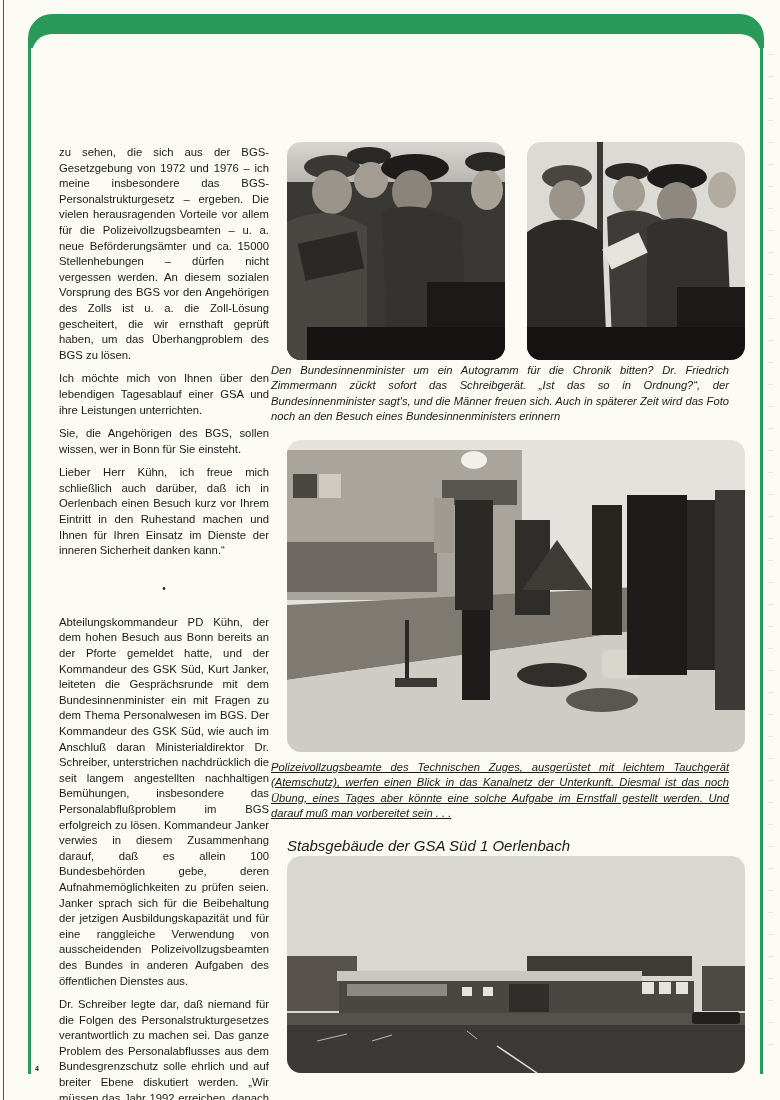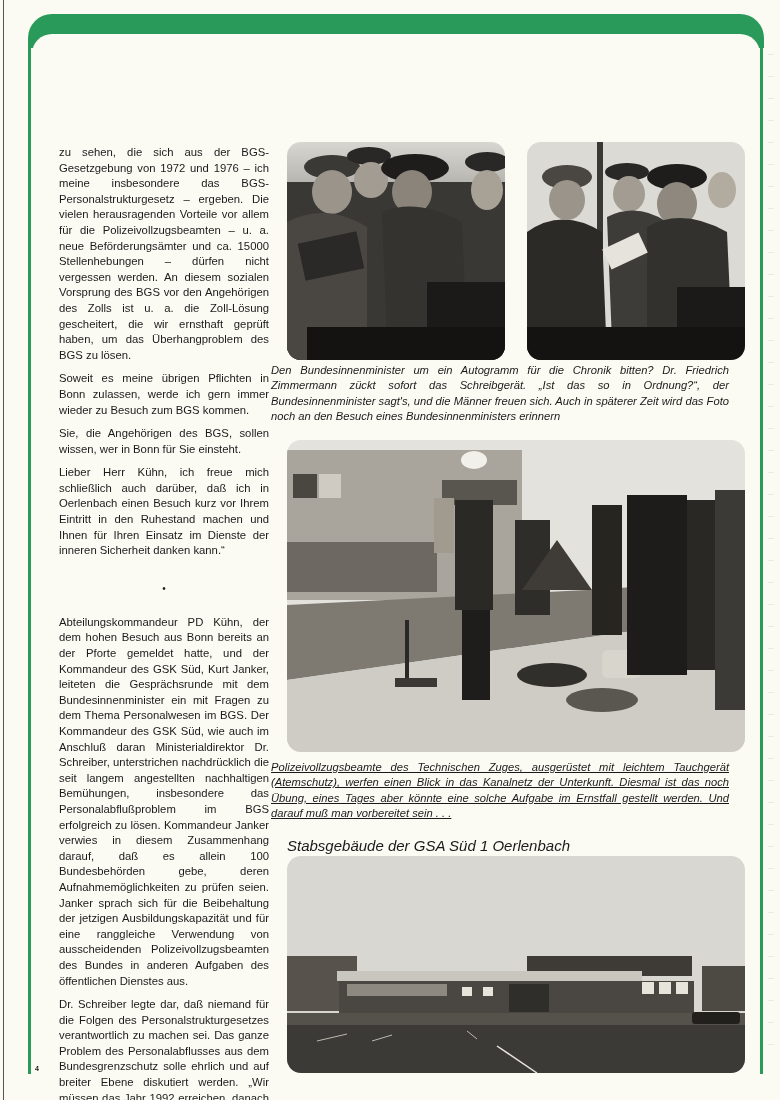--- a/index.html
+++ b/index.html
@@ -59,21 +59,21 @@
 
 <div>
   <div class="frame-top"></div>
   <div class="frame-inner"></div>
   <div class="frame-left"></div>
   <div class="frame-right"></div>
 </div>
 
 <div class="col-left">
   <p>zu sehen, die sich aus der BGS-Gesetzgebung von 1972 und 1976 – ich meine insbesondere das BGS-Personalstrukturgesetz – ergeben. Die vielen herausragenden Vorteile vor allem für die Polizeivollzugsbeamten – u. a. neue Beförderungsämter und ca. 15000 Stellenhebungen – dürfen nicht vergessen werden. An diesem sozialen Vorsprung des BGS vor den Angehörigen des Zolls ist u. a. die Zoll-Lösung gescheitert, die wir ernsthaft geprüft haben, um das Überhangproblem des BGS zu lösen.</p>
-  <p>Soweit es meine übrigen Pflichten in Bonn zulassen, werde ich gern immer wieder zu Besuch zum BGS kommen.</p>
+  <p>Ich möchte mich von Ihnen über den lebendigen Tagesablauf einer GSA und ihre Leistungen unterrichten.</p>
   <p>Sie, die Angehörigen des BGS, sollen wissen, wer in Bonn für Sie einsteht.</p>
   <p>Lieber Herr Kühn, ich freue mich schließlich auch darüber, daß ich in Oerlenbach einen Besuch kurz vor Ihrem Eintritt in den Ruhestand machen und Ihnen für Ihren Einsatz im Dienste der inneren Sicherheit danken kann.“</p>
   <div class="divider-dot">•</div>
   <p>Abteilungskommandeur PD Kühn, der dem hohen Besuch aus Bonn bereits an der Pforte gemeldet hatte, und der Kommandeur des GSK Süd, Kurt Janker, leiteten die Gesprächsrunde mit dem Bundesinnenminister ein mit Fragen zu dem Thema Personalwesen im BGS. Der Kommandeur des GSK Süd, wie auch im Anschluß daran Ministerialdirektor Dr. Schreiber, unterstrichen nachdrücklich die seit langem angestellten nachhaltigen Bemühungen, insbesondere das Personalabflußproblem im BGS erfolgreich zu lösen. Kommandeur Janker verwies in diesem Zusammenhang darauf, daß es allein 100 Bundesbehörden gebe, deren Aufnahmemöglichkeiten zu prüfen seien. Janker sprach sich für die Beibehaltung der jetzigen Ausbildungskapazität und für eine ranggleiche Verwendung von ausscheidenden Polizeivollzugsbeamten des Bundes in anderen Aufgaben des öffentlichen Dienstes aus.</p>
   <p>Dr. Schreiber legte dar, daß niemand für die Folgen des Personalstrukturgesetzes verantwortlich zu machen sei. Das ganze Problem des Personalabflusses aus dem Bundesgrenzschutz solle ehrlich und auf breiter Ebene diskutiert werden. „Wir müssen das Jahr 1992 erreichen, danach wird es solche Engpässe infolge der geburtenschwachen Jahrgänge auf dem Arbeitsmarkt geben, daß wir keinerlei Probleme mehr mit unseren Ausscheidern haben werden“, stellte Dr. Schreiber fest. Die Wiedereinführung von Zeitbeamten bringe keine Lösung. Der Abteilungsleiter im BMI verwies einmal mehr auf die Haushaltslage</p>
 </div>
 
 <div class="page-number">4</div>
 
 <div class="photo" style="left:287px; top:142px; width:218px; height:218px;">

